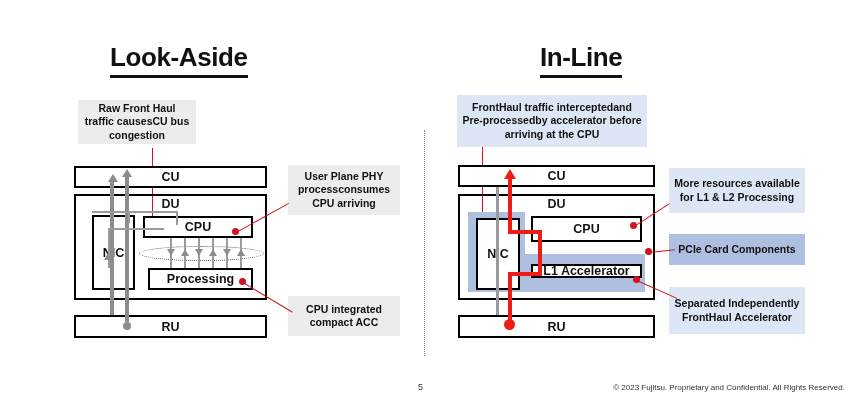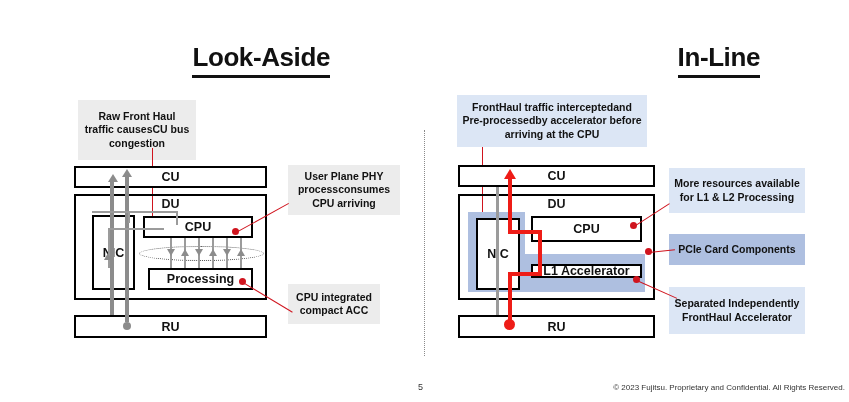--- a/index.html
+++ b/index.html
@@ -2,21 +2,21 @@
 <html><head>
 <meta charset="utf-8">
 <style>
   html,body{margin:0;padding:0;background:#ffffff;}
   body{width:849px;height:402px;position:relative;overflow:hidden;
        font-family:"Liberation Sans","DejaVu Sans",sans-serif;color:#1a1a1a;}
   .abs{position:absolute;}
 
   
   .slide-title{font-size:26px;font-weight:bold;letter-spacing:-0.4px;
-       text-align:right;color:#111;}
+       text-align:left;color:#111;}
   .title-rule{border-bottom:3px solid #111;padding-bottom:2px;display:inline-block;}
 
   
   .divider{border-left:1px dotted #8a8a8a;}
 
   
   .blk{box-sizing:border-box;border:2px solid #000;background:#fff;
        display:flex;align-items:center;justify-content:center;
        font-size:12.5px;font-weight:bold;color:#111;}
   .blk-outer{box-sizing:border-box;border:2px solid #000;background:transparent;}
@@ -66,21 +66,21 @@
   .arr-dn-sm{width:0;height:0;border-left:4px solid transparent;
        border-right:4px solid transparent;border-top:7px solid #8c8c8c;}
 </style>
 </head>
 <body>
 
 <div class="abs slide-title" style="left:110px;top:42px;width:220px;">
   <span class="title-rule">Look-Aside</span>
 </div>
 
-<div class="abs callout callout-grey" style="left:78px;top:100px;width:118px;height:60px;">Raw Front Haul traffic causesCU bus congestion</div>
+<div class="abs callout callout-grey" style="left:78px;top:100px;width:118px;height:44px;">Raw Front Haul traffic causesCU bus congestion</div>
 
 <div class="abs leader-v" style="left:152px;top:148px;height:84px;"></div>
 <div class="abs dot" style="left:149px;top:228px;"></div>
 
 <div class="abs blk" style="left:74px;top:166px;width:193px;height:22px;">
   <span>CU</span>
 </div>
 
 <div class="abs blk-outer" style="left:74px;top:194px;width:193px;height:106px;"></div>
 <div class="abs" style="left:74px;top:197px;width:193px;text-align:center;font-size:12.5px;font-weight:bold;">DU</div>
@@ -127,21 +127,21 @@
 <div class="abs arr-up-sm" style="left:209px;top:249px;"></div>
 <div class="abs tbar" style="left:226px;top:238px;width:2px;height:30px;"></div>
 <div class="abs arr-dn-sm" style="left:223px;top:249px;"></div>
 <div class="abs tbar" style="left:240px;top:238px;width:2px;height:30px;"></div>
 <div class="abs arr-up-sm" style="left:237px;top:249px;"></div>
 
 <div class="abs callout callout-grey" style="left:288px;top:165px;width:112px;height:50px;">User Plane PHY processconsumes CPU arriving</div>
 <div class="abs leader" style="left:236px;top:232px;width:60px;transform:rotate(-29deg);"></div>
 <div class="abs dot" style="left:232px;top:228px;"></div>
 
-<div class="abs callout callout-grey" style="left:288px;top:284px;width:92px;height:40px;">CPU integrated compact ACC</div>
+<div class="abs callout callout-grey" style="left:288px;top:296px;width:112px;height:40px;">CPU integrated compact ACC</div>
 <div class="abs leader" style="left:243px;top:282px;width:58px;transform:rotate(31deg);"></div>
 <div class="abs dot" style="left:239px;top:278px;"></div>
 
 <div class="abs divider" style="left:424px;top:130px;height:226px;"></div>
 
 <div class="abs slide-title" style="left:540px;top:42px;width:220px;">
   <span class="title-rule">In-Line</span>
 </div>
 
 <div class="abs callout callout-blue" style="left:457px;top:95px;width:190px;height:52px;">FrontHaul traffic interceptedand Pre-processedby accelerator before arriving at the CPU</div>

